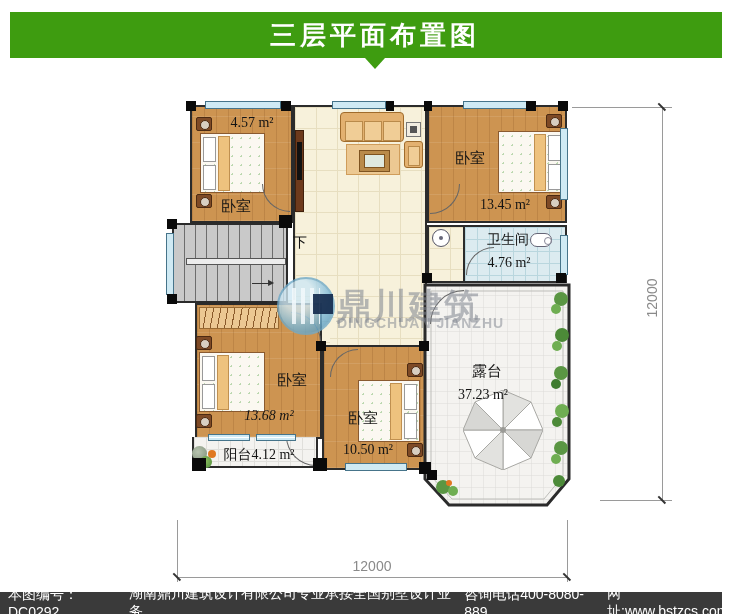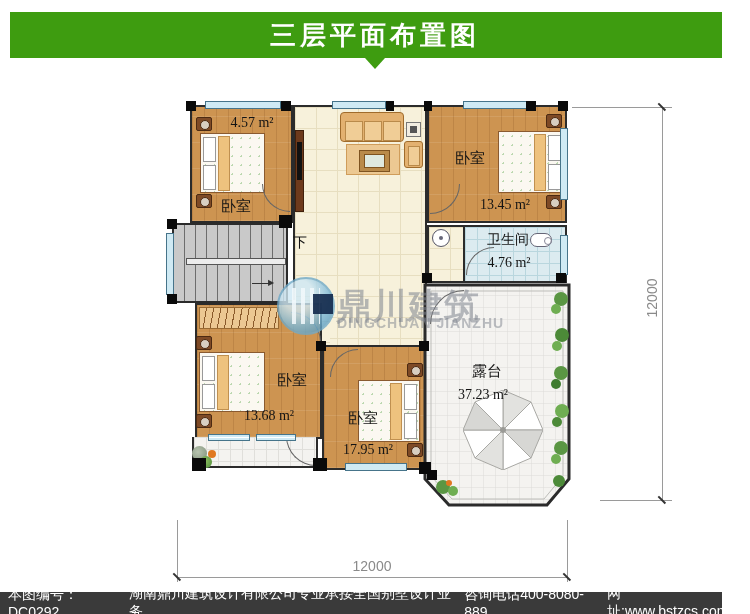--- a/index.html
+++ b/index.html
@@ -243,23 +243,24 @@
   <div class="abs col" style="left:427px;top:470px;"></div>
 
   <div class="abs rlab" style="left:212px;top:115px;width:80px;">4.57 m²</div>
   <div class="abs rlab" style="left:206px;top:197px;width:60px;font-size:15px;">卧室</div>
   <div class="abs rlab" style="left:440px;top:149px;width:60px;font-size:15px;">卧室</div>
   <div class="abs rlab" style="left:463px;top:197px;width:84px;">13.45 m²</div>
   <div class="abs rlab" style="left:473px;top:231px;width:70px;">卫生间</div>
   <div class="abs rlab" style="left:476px;top:255px;width:66px;">4.76 m²</div>
   <div class="abs rlab" style="left:290px;top:234px;width:20px;">下</div>
   <div class="abs rlab" style="left:263px;top:371px;width:58px;font-size:15px;">卧室</div>
-  <div class="abs rlab" style="left:226px;top:408px;width:86px;">13.68 m²</div>
+  <div class="abs rlab" style="left:226px;top:408px;width:86px;font-style:italic;">13.68 m²</div>
   <div class="abs rlab" style="left:334px;top:409px;width:58px;font-size:15px;">卧室</div>
-  <div class="abs rlab" style="left:326px;top:442px;width:84px;">17.95 m²</div>
+  <div class="abs rlab" style="left:326px;top:442px;width:84px;">10.50 m²</div>
+  <div class="abs rlab" style="left:203px;top:446px;width:112px;">阳台4.12 m²</div>
   <div class="abs rlab" style="left:455px;top:362px;width:64px;font-size:15px;">露台</div>
   <div class="abs rlab" style="left:443px;top:387px;width:80px;">37.23 m²</div>
 
   <div class="abs wm-circle"></div>
   <div class="abs wm-bars"></div>
   <div class="abs wm-block"></div>
   <div class="abs wm-en">DINGCHUAN JIANZHU</div>
   <div class="abs wm-cn">鼎川建筑</div>
 
   <div class="abs dim" style="left:572px;top:107px;width:100px;height:1px;"></div>

